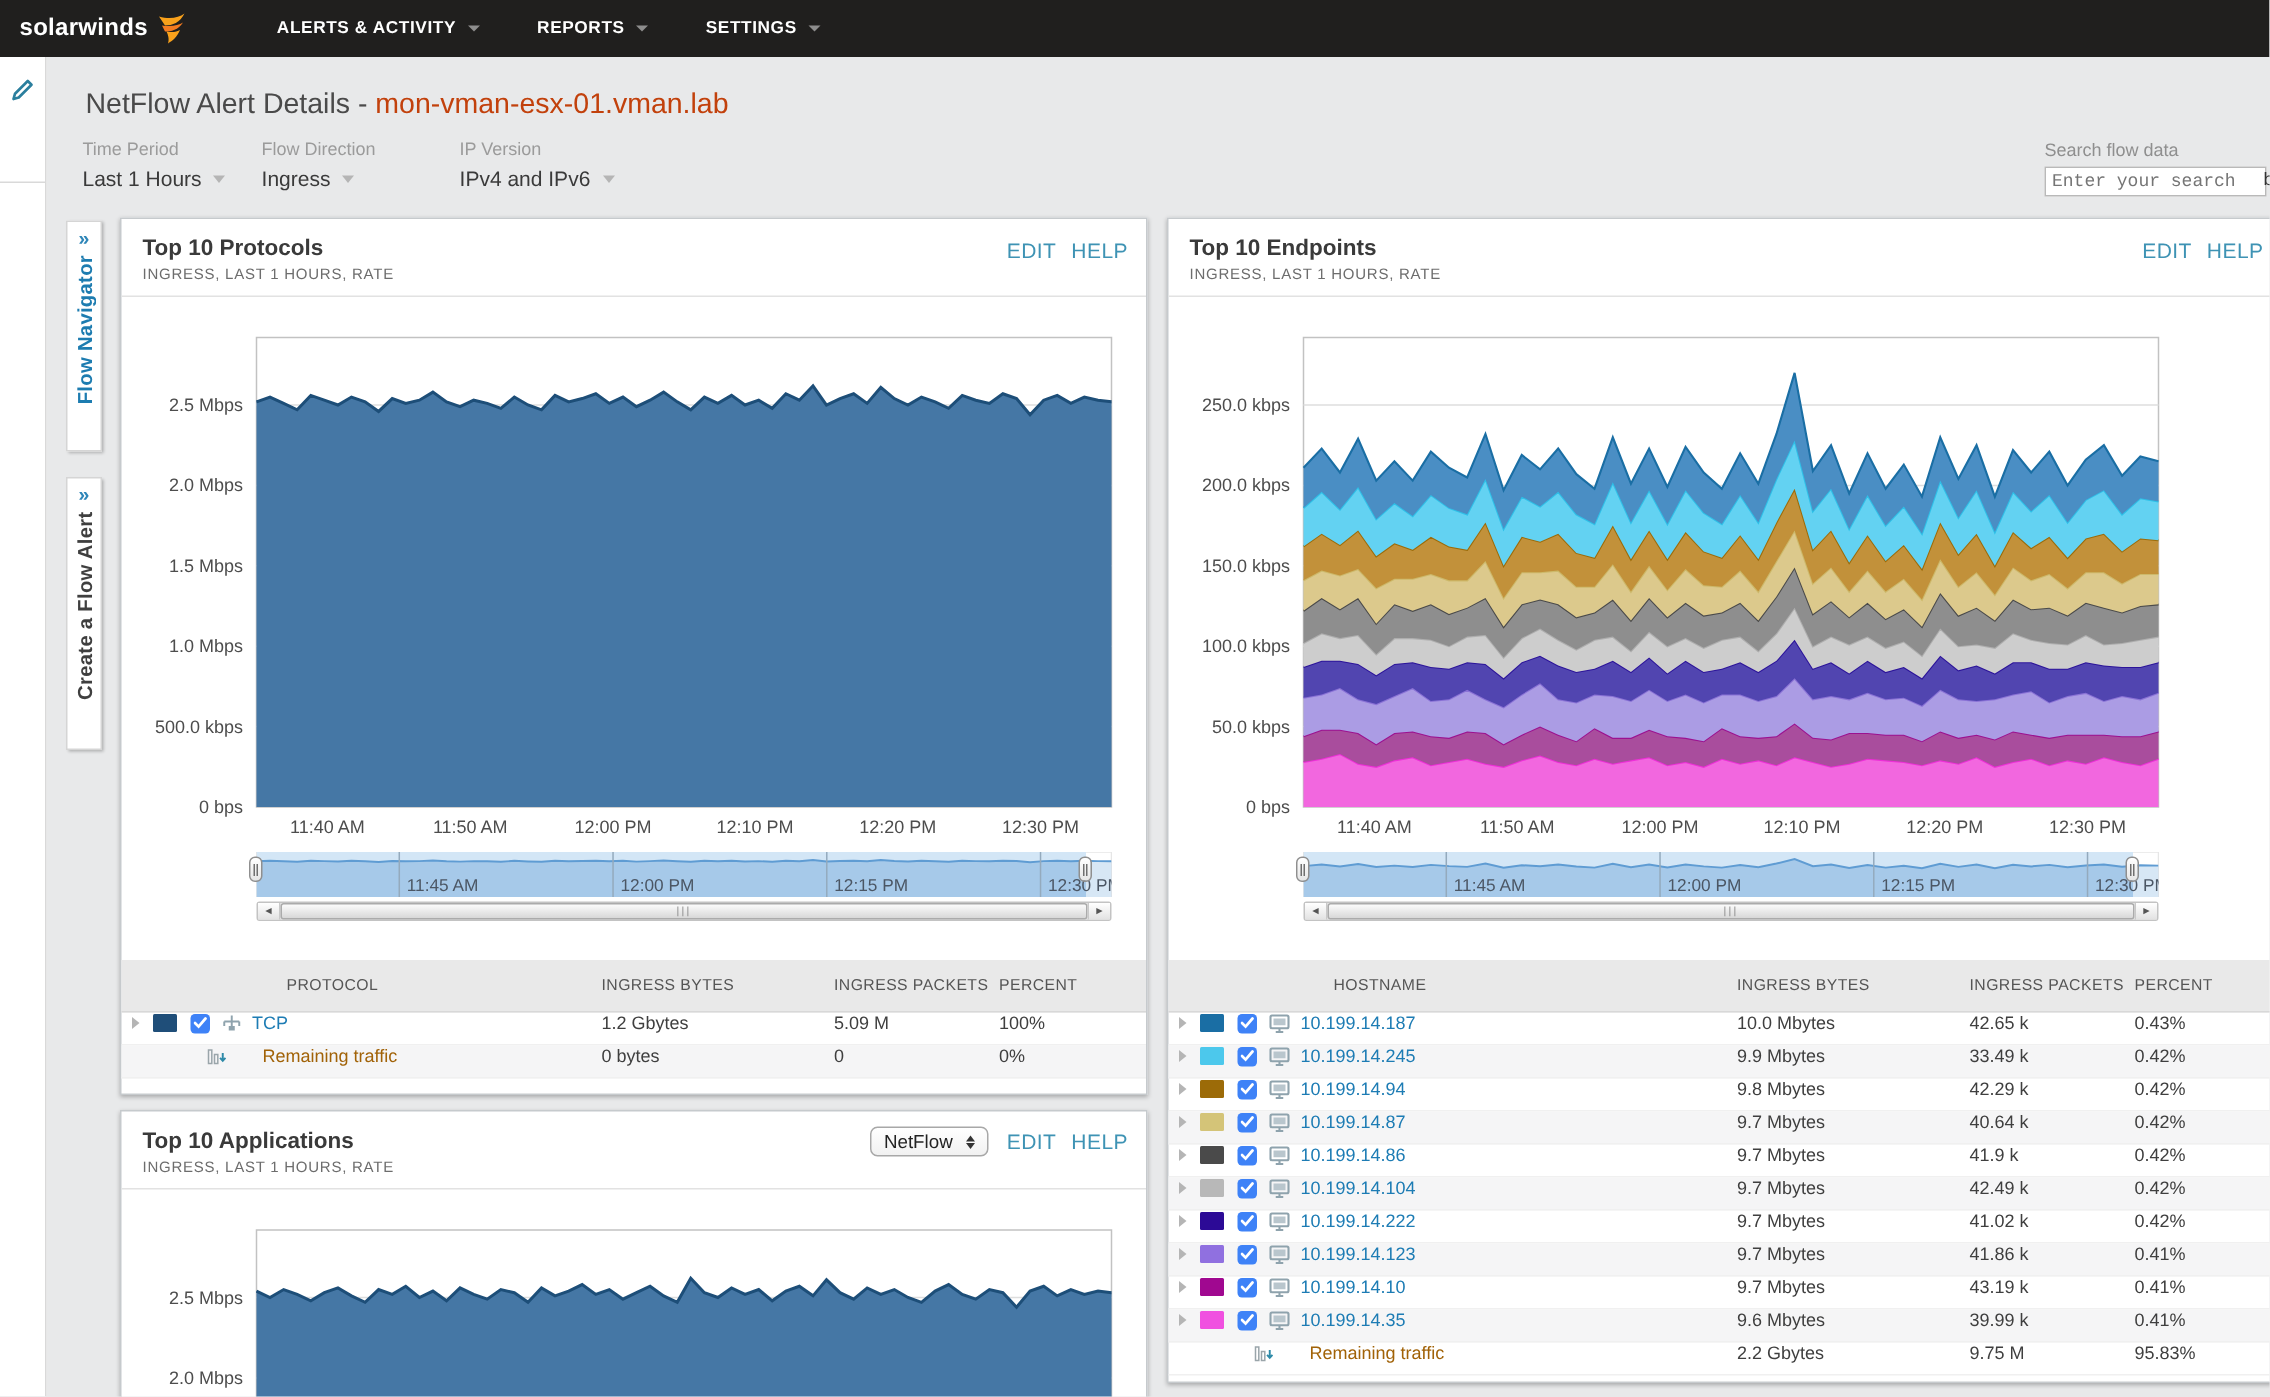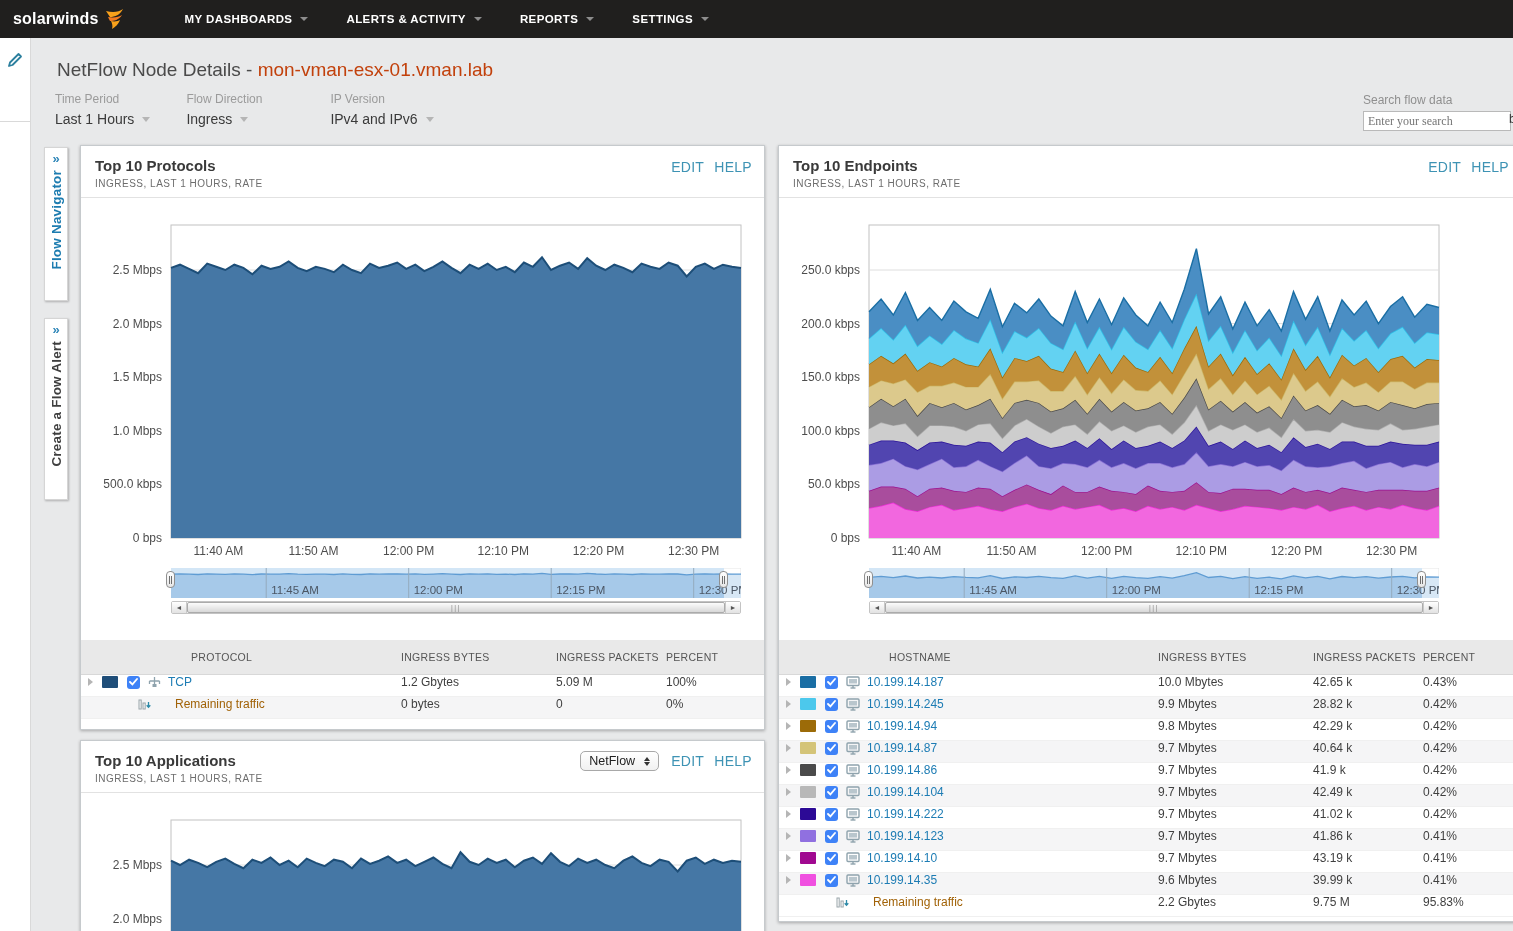--- a/index.html
+++ b/index.html
@@ -17,28 +17,28 @@
   .left-rail{position:absolute;top:38px;left:0;width:30px;bottom:0;background:#fff;border-right:1px solid #d9d9d9;z-index:5}
   .pencil-btn{height:84px;display:flex;justify-content:center;padding-top:13px;border-bottom:1px solid #d9d9d9;box-sizing:border-box;cursor:pointer}
   .side-tab{position:absolute;left:44px;width:24px;background:#fff;box-shadow:1px 1px 2px rgba(0,0,0,.25);border:1px solid #d5d5d5;display:flex;flex-direction:column;align-items:center;padding-top:5px;box-sizing:border-box;cursor:pointer;z-index:5}
   #tab-flow-nav{top:147px;height:154px}
   #tab-flow-alert{top:318px;height:182px}
   .tab-chev{color:#2e86b8;font-size:13px;font-weight:bold;line-height:12px;margin-bottom:5px}
   .tab-label{writing-mode:vertical-rl;transform:rotate(180deg);font-size:13.5px;font-weight:bold;letter-spacing:.2px;white-space:nowrap}
   
   .page-title{position:absolute;top:59px;left:57px;font-size:19px;color:#4a4a4a}
   .page-title a{color:#c2410c}
-  .filters{position:absolute;top:92px;left:55px;display:flex;gap:36px}
+  .filters{position:absolute;top:92px;left:55px;display:flex;gap:24px}
   .filter .flabel{font-size:12px;color:#9b9b9b}
   .filter .fvalue{margin-top:5px;font-size:14px;color:#3a3a3a;display:flex;align-items:center;gap:8px}
   .filter .fcaret{width:0;height:0;border-left:4px solid transparent;border-right:4px solid transparent;border-top:5px solid #b5b5b5}
   .fvalue.spread{justify-content:flex-start;min-width:108px}
   .search-box{position:absolute;top:93px;left:1363px;width:146px}
   .search-box .slabel{font-size:12px;color:#8f8f8f}
-  .search-box input{margin-top:4px;width:138px;height:16px;border:1px solid #b9b9b9;font-size:12px;color:#701a75;padding:1px 4px;font-family:Liberation Serif, serif}
+  .search-box input{margin-top:4px;width:138px;height:16px;border:1px solid #b9b9b9;font-size:12px;color:#701a75;padding:1px 4px;font-family:Liberation Mono, monospace}
   .edge-b{position:absolute;top:112px;left:1509px;font-size:12px;color:#333}
   
   .panel{position:absolute;background:#fff;border:1px solid #c6cacd;box-shadow:0 1px 3px rgba(0,0,0,.28);box-sizing:border-box}
   #panel-protocols{left:80px;top:145px;width:685px;height:585px}
   #panel-endpoints{left:778px;top:145px;width:744px;height:777px}
   #panel-applications{left:80px;top:740px;width:685px;height:585px}
   .panel-header{position:relative;padding:11px 14px 8px;border-bottom:1px solid #e2e2e2}
   .panel-title{font-size:15px;font-weight:bold;color:#3a3a3a}
   .panel-sub{font-size:10px;color:#6d6d6d;letter-spacing:.5px;margin-top:4px}
   .panel-links{position:absolute;right:12px;top:13px;display:flex;gap:10px}
@@ -84,24 +84,20 @@
   <div class="brand">
     <span class="brand-text">solarwinds</span>
     <svg width="24" height="24" viewBox="0 0 24 24">
       <path d="M4 4 C11 6 17 5 21 2 C18 8 13 10 8 10 Z" fill="#f9a11b"></path>
       <path d="M6 10 C12 11 17 10 20 8 C17 13 12 14 8 14 Z" fill="#f47b20"></path>
       <path d="M9 14 C13 15 16 14 18 13 C16 18 13 20 10 22 C11 19 10 16 9 14 Z" fill="#f9a11b"></path>
     </svg>
   </div>
   <div class="nav-items">
     <div class="nav-item">
-        <span>MY DASHBOARDS</span>
-        <i class="nav-caret"></i>
-      </div>
-    <div class="nav-item">
         <span>ALERTS &amp; ACTIVITY</span>
         <i class="nav-caret"></i>
       </div>
     <div class="nav-item">
         <span>REPORTS</span>
         <i class="nav-caret"></i>
       </div>
     <div class="nav-item">
         <span>SETTINGS</span>
         <i class="nav-caret"></i>
@@ -120,21 +116,21 @@
 <div class="side-tab" id="tab-flow-nav">
   <span class="tab-chev">»</span>
   <span class="tab-label" style="color:#1d7cb0">Flow Navigator</span>
 </div>
 <div class="side-tab" id="tab-flow-alert">
   <span class="tab-chev">»</span>
   <span class="tab-label" style="color:#3f3f3f">Create a Flow Alert</span>
 </div>
 
 <div class="page-title">
-  <span>NetFlow Node Details - </span><a href="#">mon-vman-esx-01.vman.lab</a>
+  <span>NetFlow Alert Details - </span><a href="#">mon-vman-esx-01.vman.lab</a>
 </div>
 <div class="filters">
   <div class="filter">
     <div class="flabel">Time Period</div>
     <div class="fvalue">
         <span>Last 1 Hours</span>
         <i class="fcaret"></i>
       </div>
   </div>
   <div class="filter">
@@ -391,21 +387,21 @@
             <svg width="14" height="13" viewBox="0 0 14 13">
               <rect x="1" y="1" width="12" height="8.5" rx="1" fill="none" stroke="#8fa3ad" stroke-width="1.4"></rect>
               <rect x="3" y="3" width="8" height="4.5" fill="#b9c6cd"></rect>
               <line x1="4.5" y1="12" x2="9.5" y2="12" stroke="#8fa3ad" stroke-width="1.4"></line>
               <line x1="7" y1="9.5" x2="7" y2="12" stroke="#8fa3ad" stroke-width="1.4"></line>
             </svg>
           </span>
           <a href="#" class="c-name">10.199.14.245</a>
         </div>
         <div class="cell2">9.9 Mbytes</div>
-        <div class="cell3">28.82 k</div>
+        <div class="cell3">33.49 k</div>
         <div class="cell4">0.42%</div>
       </div>
       <div class="trow">
         <div class="c1">
           <i class="c-caret"></i>
           <span class="c-swatch" style="background:#9c6b08"></span>
           <span class="c-cbx">
             <svg width="9" height="8" viewBox="0 0 9 8">
               <path d="M1 4 L3.4 6.4 L8 1" fill="none" stroke="#fff" stroke-width="1.8" stroke-linecap="round"></path>
             </svg>

